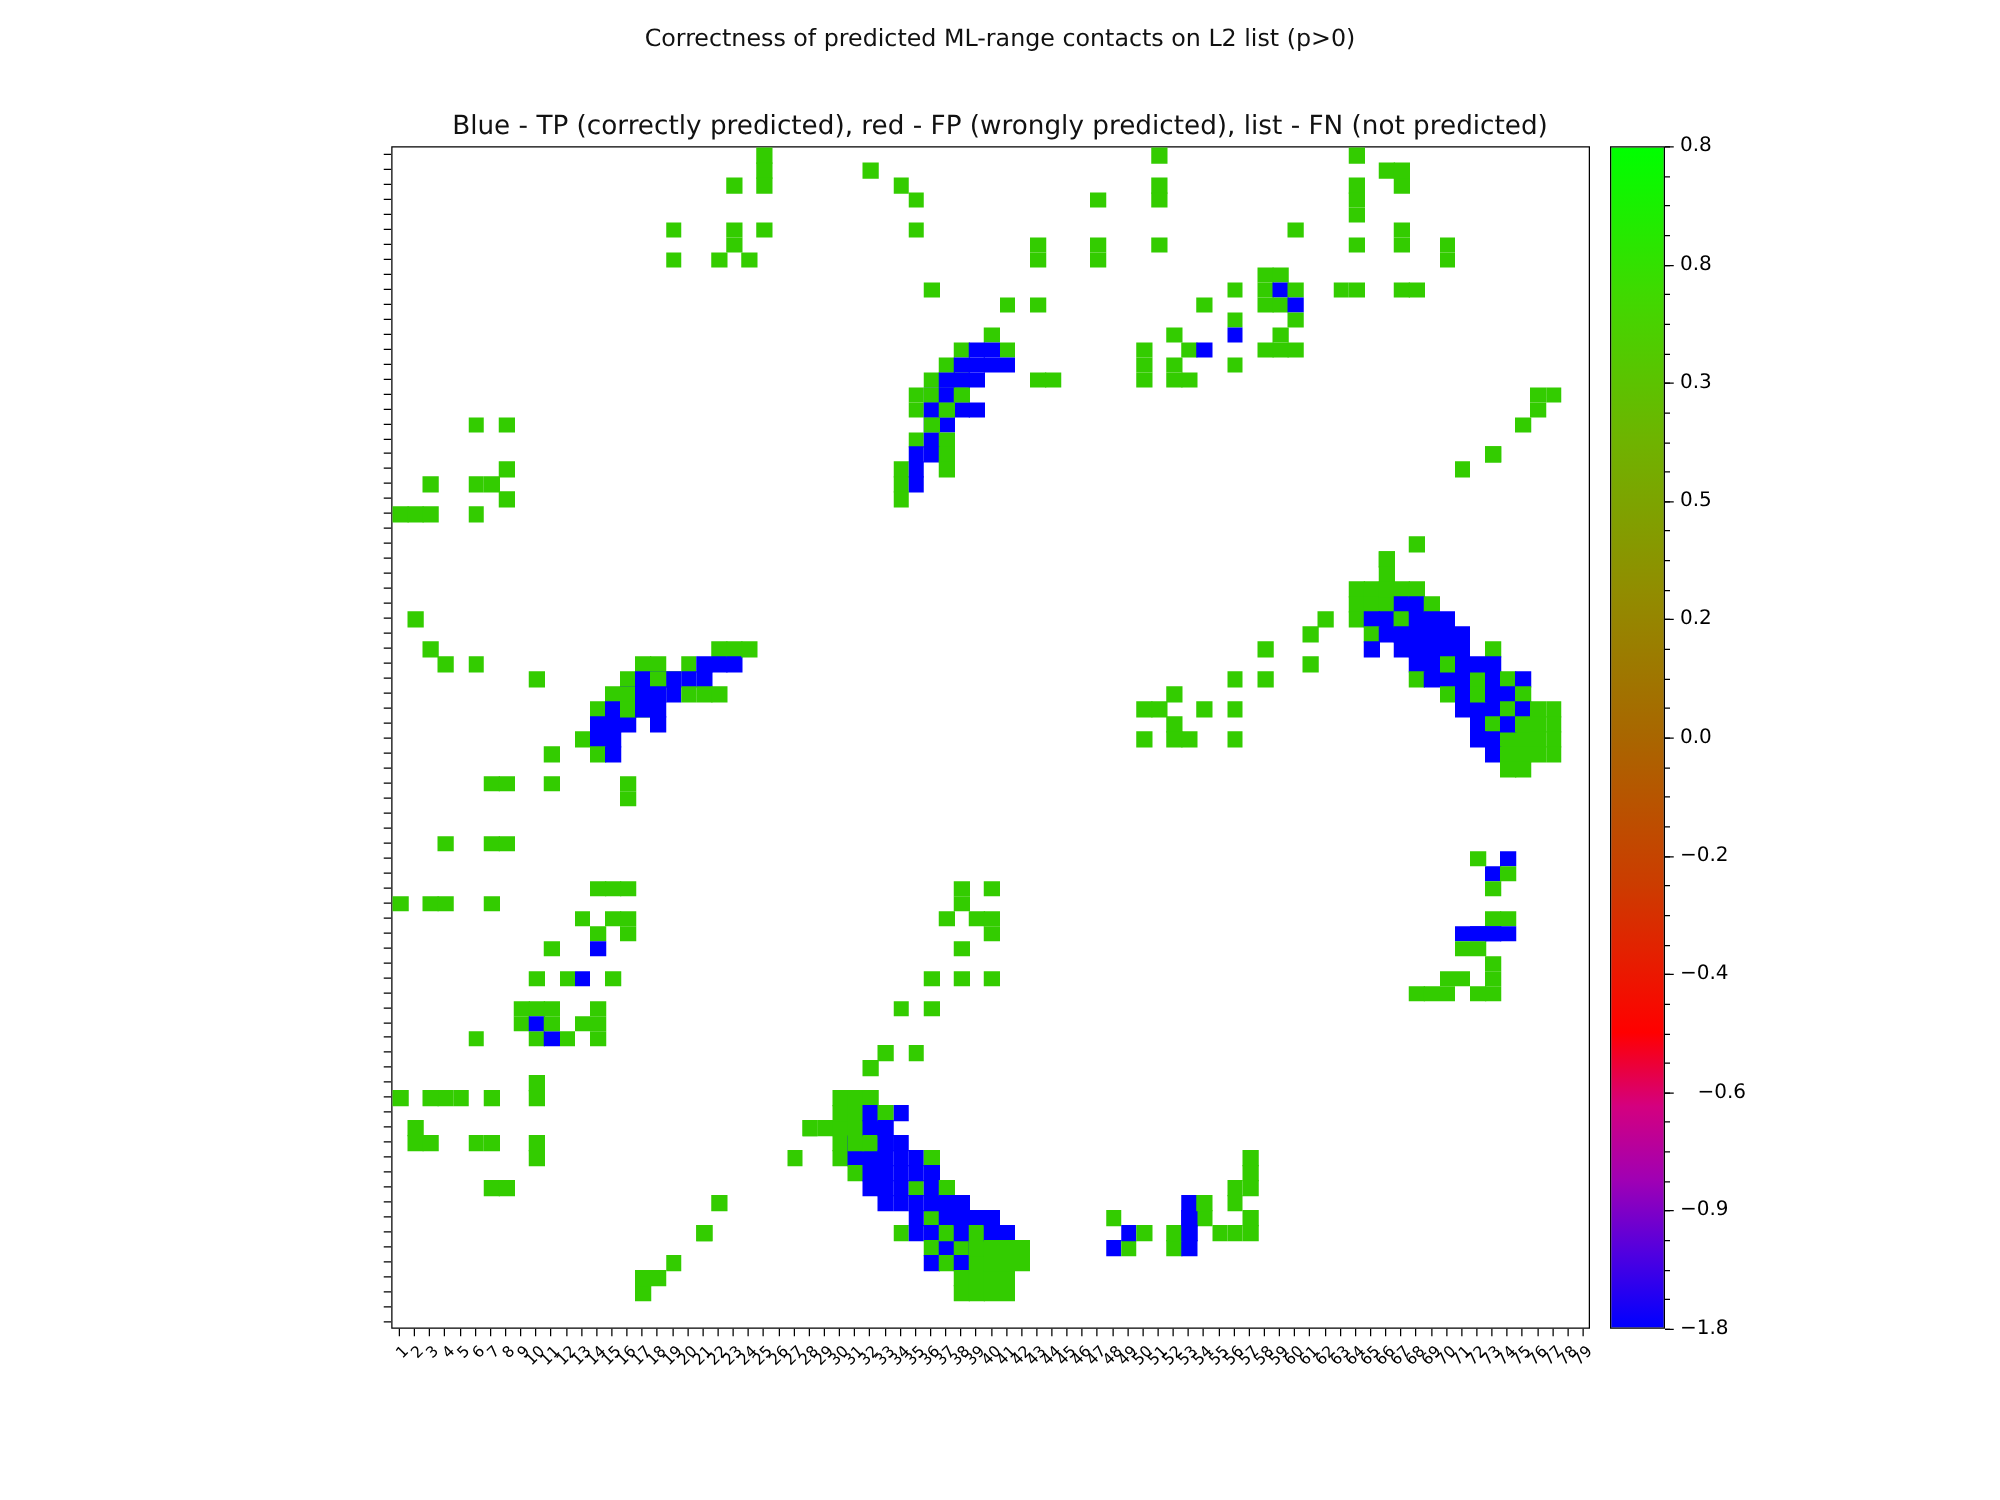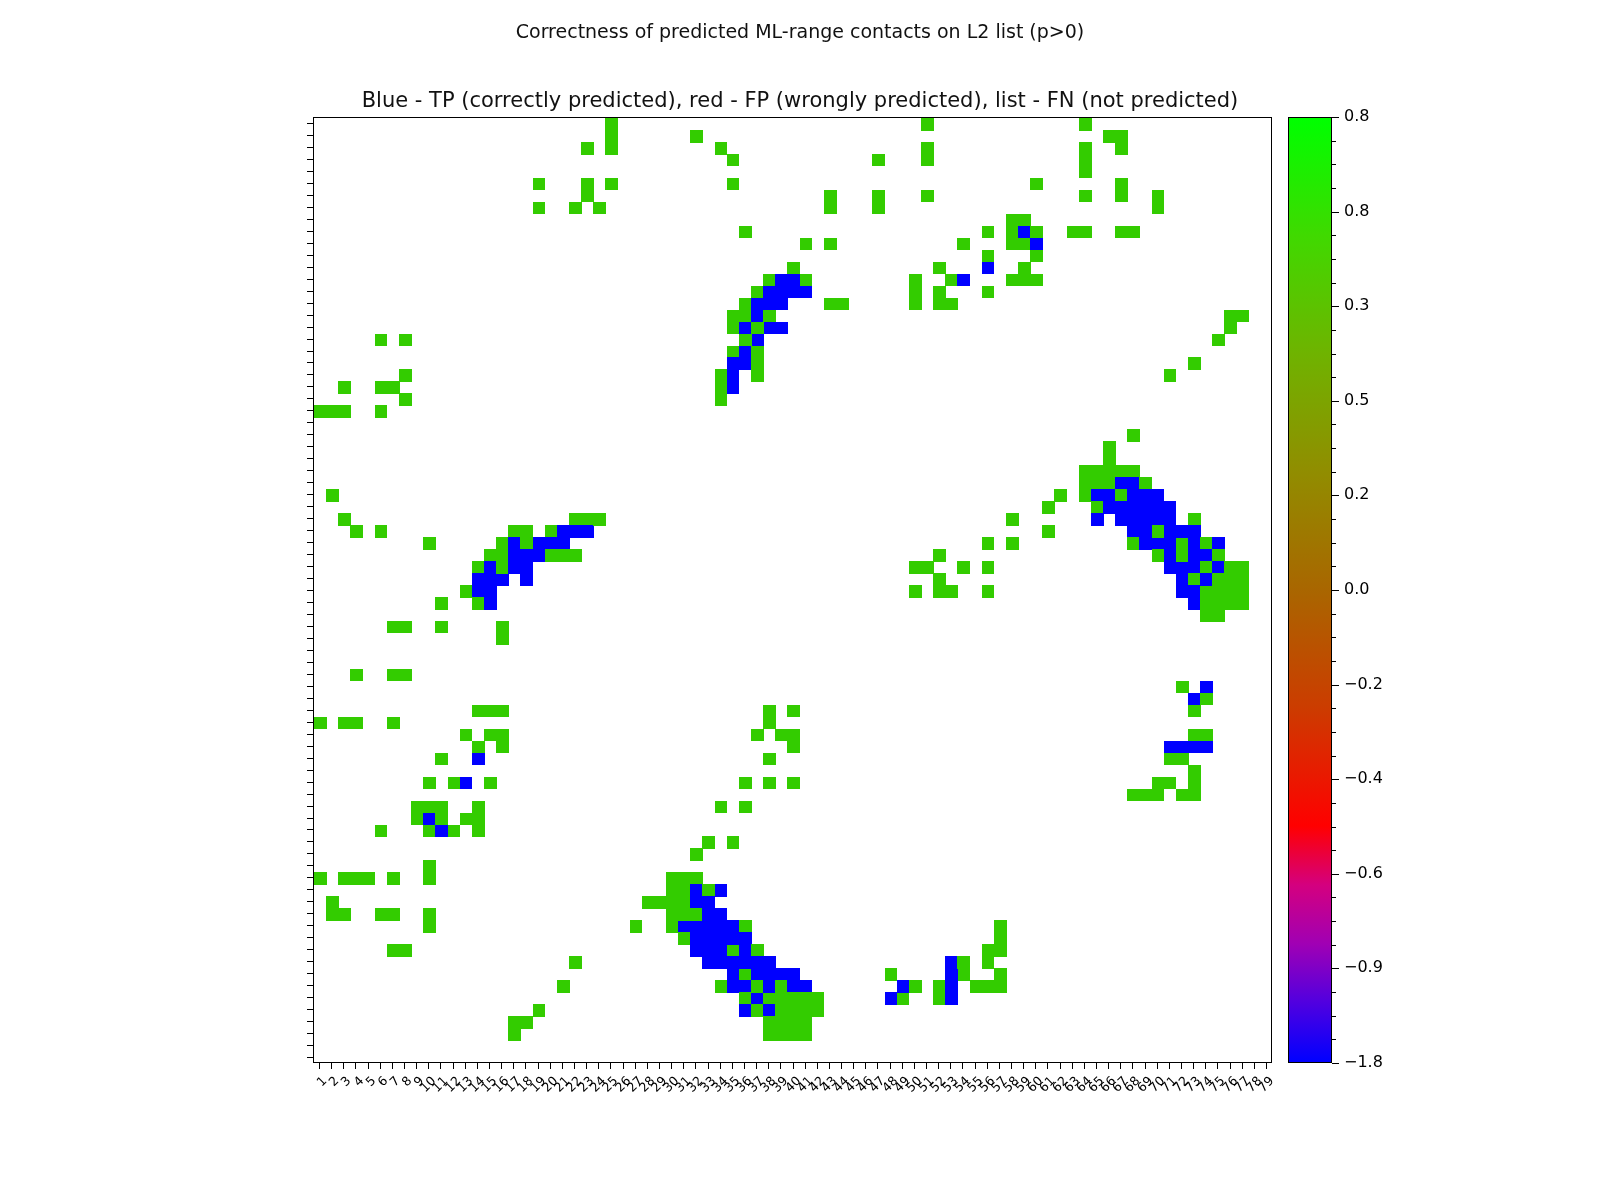--- a/index.html
+++ b/index.html
@@ -823,21 +823,21 @@
       <div class="cbtick" style="top: 275.8px; left: 12px;">0.5</div>
       <div class="cbtickmark" style="top: 378.4px;"></div>
       <div class="cbtick" style="top: 370.4px; left: 12px;">0.2</div>
       <div class="cbtickmark" style="top: 473px;"></div>
       <div class="cbtick" style="top: 465px; left: 12px;">0.0</div>
       <div class="cbtickmark" style="top: 567.6px;"></div>
       <div class="cbtick" style="top: 559.6px; left: 12px;">−0.2</div>
       <div class="cbtickmark" style="top: 662.2px;"></div>
       <div class="cbtick" style="top: 654px; left: 12px;">−0.4</div>
       <div class="cbtickmark" style="top: 756.8px;"></div>
-      <div class="cbtick" style="top: 748.8px; left: 12px;">−0.6</div>
+      <div class="cbtick" style="top: 748.8px; left: 26px;">−0.6</div>
       <div class="cbtickmark" style="top: 851.4px;"></div>
       <div class="cbtick" style="top: 843.4px; left: 12px;">−0.9</div>
       <div class="cbtickmark" style="top: 946px;"></div>
       <div class="cbtick" style="top: 938px; left: 12px;">−1.8</div>
       <div class="cb-minor" style="top: 0px;"></div>
       <div class="cb-minor" style="top: 23.65px;"></div>
       <div class="cb-minor" style="top: 47.3px;"></div>
       <div class="cb-minor" style="top: 70.95px;"></div>
       <div class="cb-minor" style="top: 94.6px;"></div>
       <div class="cb-minor" style="top: 118.25px;"></div>

